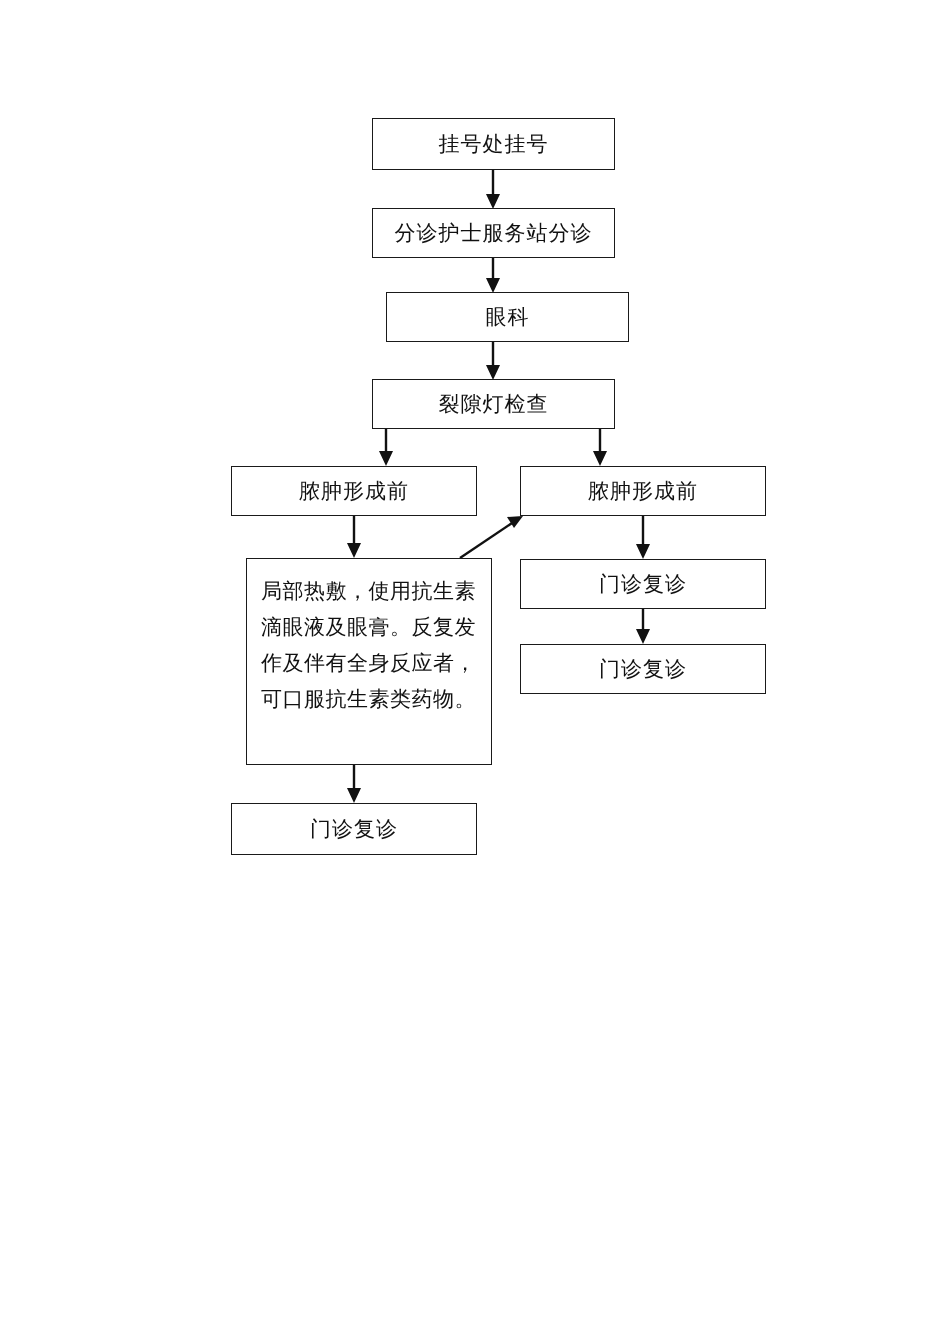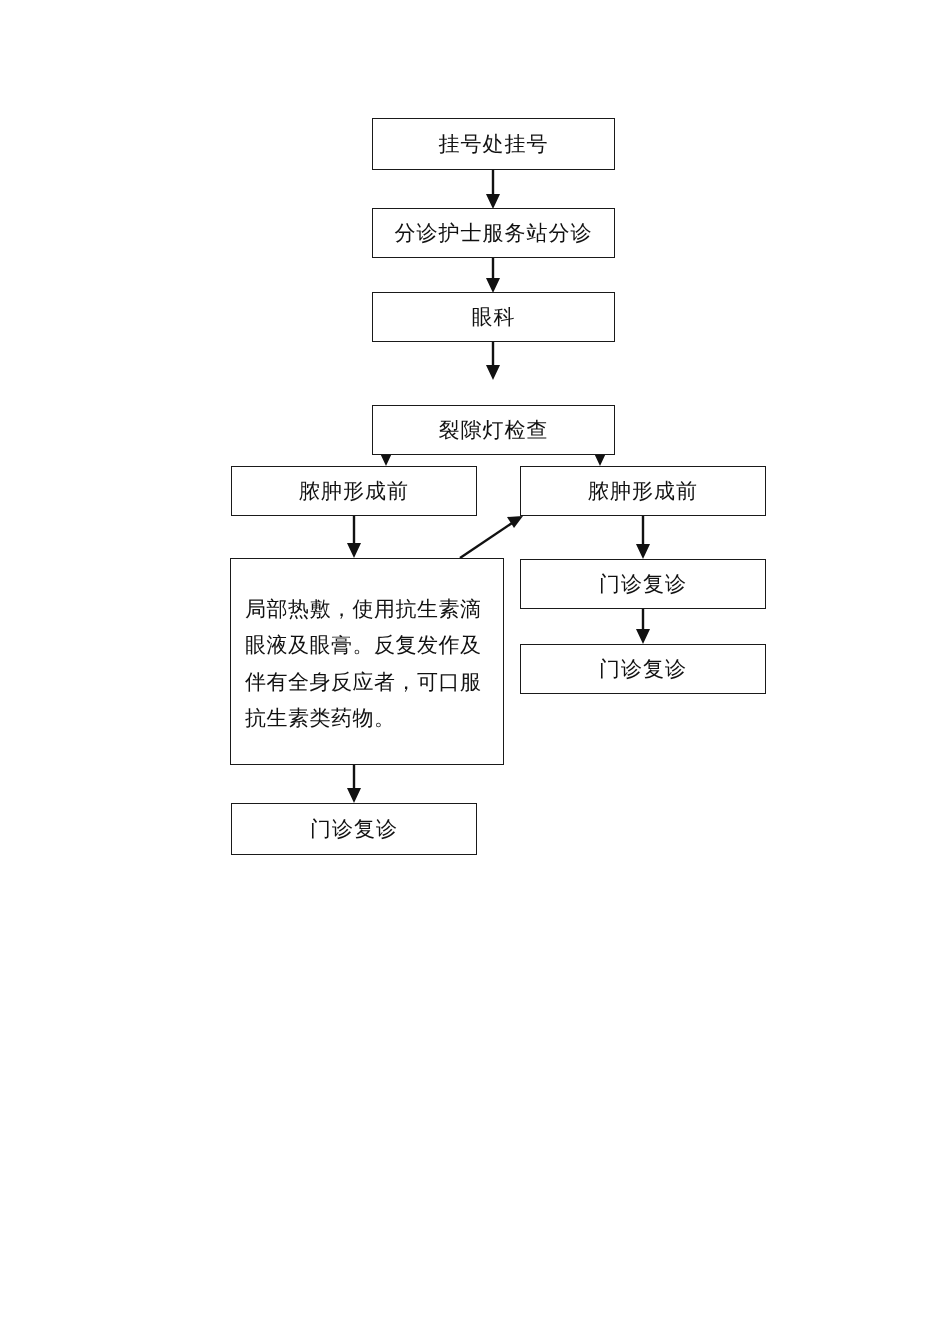--- a/index.html
+++ b/index.html
@@ -131,37 +131,37 @@
   </svg>
 
   <div class="node" style="left:372px; top:208px; width:243px; height:50px;">
     <span class="node-text">分诊护士服务站分诊</span>
   </div>
 
   <div class="node" style="left:372px; top:118px; width:243px; height:52px;">
     <span class="node-text">挂号处挂号</span>
   </div>
 
-  <div class="node" style="left:372px; top:292px; width:243px; height:50px;">
+  <div class="node" style="left:386px; top:292px; width:243px; height:50px;">
     <span class="node-text">眼科</span>
   </div>
 
-  <div class="node" style="left:372px; top:379px; width:243px; height:50px;margin-top:26px;">
+  <div class="node" style="left:372px; top:379px; width:243px; height:50px;">
     <span class="node-text">裂隙灯检查</span>
   </div>
 
   <div class="node" style="left:231px; top:466px; width:246px; height:50px;">
     <span class="node-text">脓肿形成前</span>
   </div>
 
   <div class="node" style="left:520px; top:466px; width:246px; height:50px;">
     <span class="node-text">脓肿形成前</span>
   </div>
 
-  <div class="node multiline" style="left:230px; top:558px; width:274px; height:207px;align-items:center;">
+  <div class="node multiline" style="left:246px; top:558px; width:246px; height:207px;">
     <span class="node-text">局部热敷，使用抗生素滴眼液及眼膏。反复发作及伴有全身反应者，可口服抗生素类药物。</span>
   </div>
 
   <div class="node" style="left:231px; top:803px; width:246px; height:52px;">
     <span class="node-text">门诊复诊</span>
   </div>
 
   <div class="node" style="left:520px; top:559px; width:246px; height:50px;">
     <span class="node-text">门诊复诊</span>
   </div>

